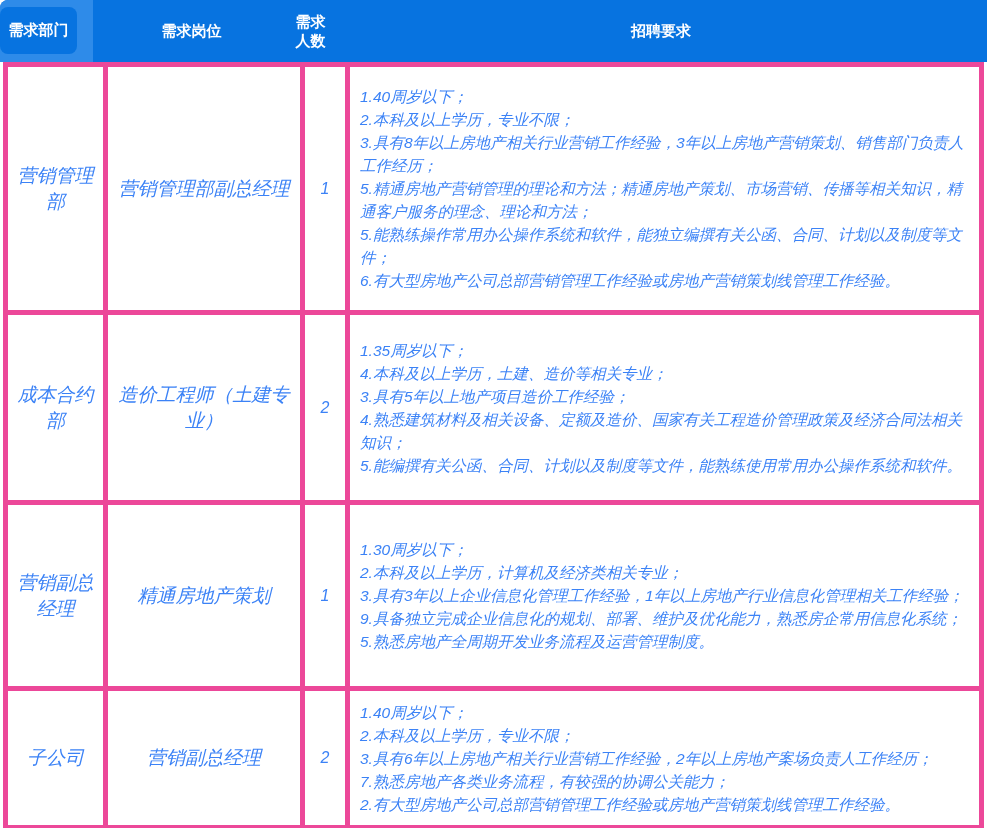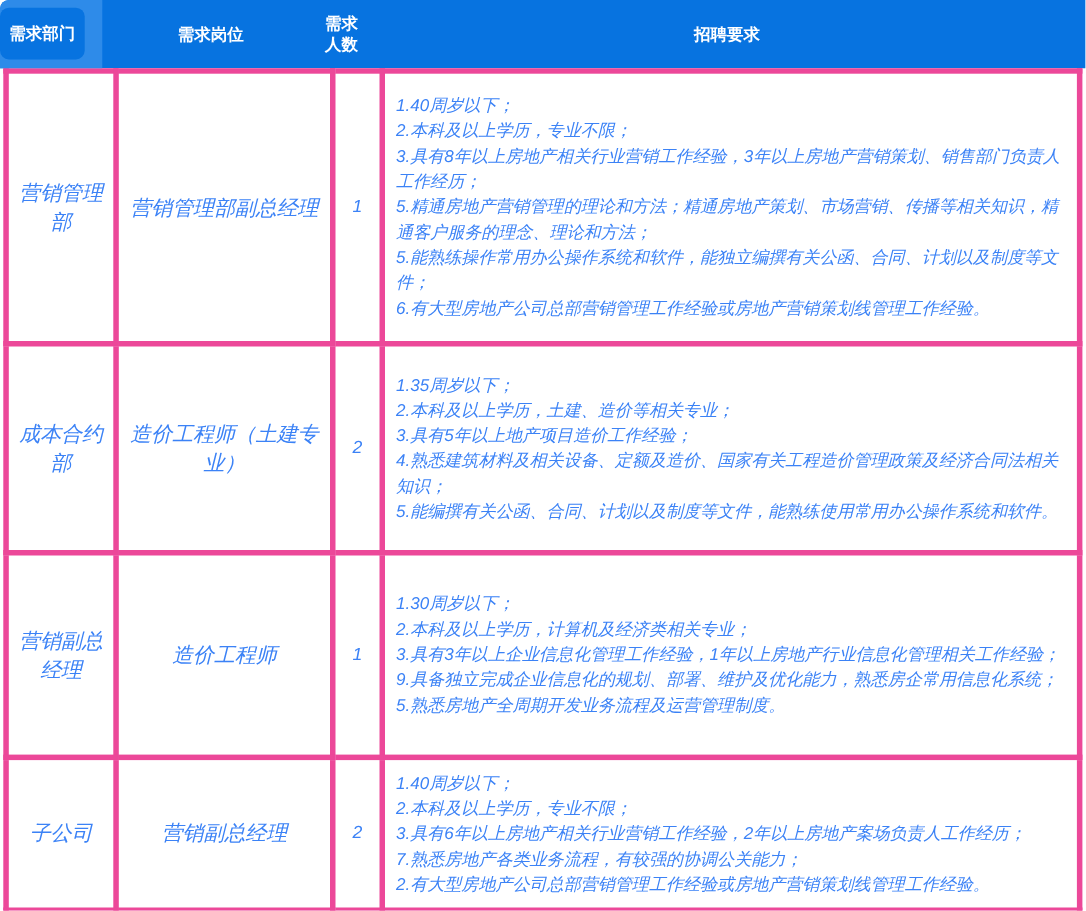--- a/index.html
+++ b/index.html
@@ -91,30 +91,30 @@
           <div class="req-line">6.有大型房地产公司总部营销管理工作经验或房地产营销策划线管理工作经验。</div>
         </td>
       </tr>
 
       <tr class="r2">
         <td class="dept">成本合约部</td>
         <td class="pos">造价工程师（土建专业）</td>
         <td class="cnt">2</td>
         <td class="req">
           <div class="req-line">1.35周岁以下；</div>
-          <div class="req-line">2.本科及以上学历，土建、造价等相关专业；</div>
+          <div class="req-line">4.本科及以上学历，土建、造价等相关专业；</div>
           <div class="req-line">3.具有5年以上地产项目造价工作经验；</div>
           <div class="req-line">4.熟悉建筑材料及相关设备、定额及造价、国家有关工程造价管理政策及经济合同法相关知识；</div>
           <div class="req-line">5.能编撰有关公函、合同、计划以及制度等文件，能熟练使用常用办公操作系统和软件。</div>
         </td>
       </tr>
 
       <tr class="r3">
         <td class="dept">营销副总经理</td>
-        <td class="pos">造价工程师</td>
+        <td class="pos">精通房地产策划</td>
         <td class="cnt">1</td>
         <td class="req">
           <div class="req-line">1.30周岁以下；</div>
           <div class="req-line">2.本科及以上学历，计算机及经济类相关专业；</div>
           <div class="req-line">3.具有3年以上企业信息化管理工作经验，1年以上房地产行业信息化管理相关工作经验；</div>
           <div class="req-line">9.具备独立完成企业信息化的规划、部署、维护及优化能力，熟悉房企常用信息化系统；</div>
           <div class="req-line">5.熟悉房地产全周期开发业务流程及运营管理制度。</div>
         </td>
       </tr>
 

